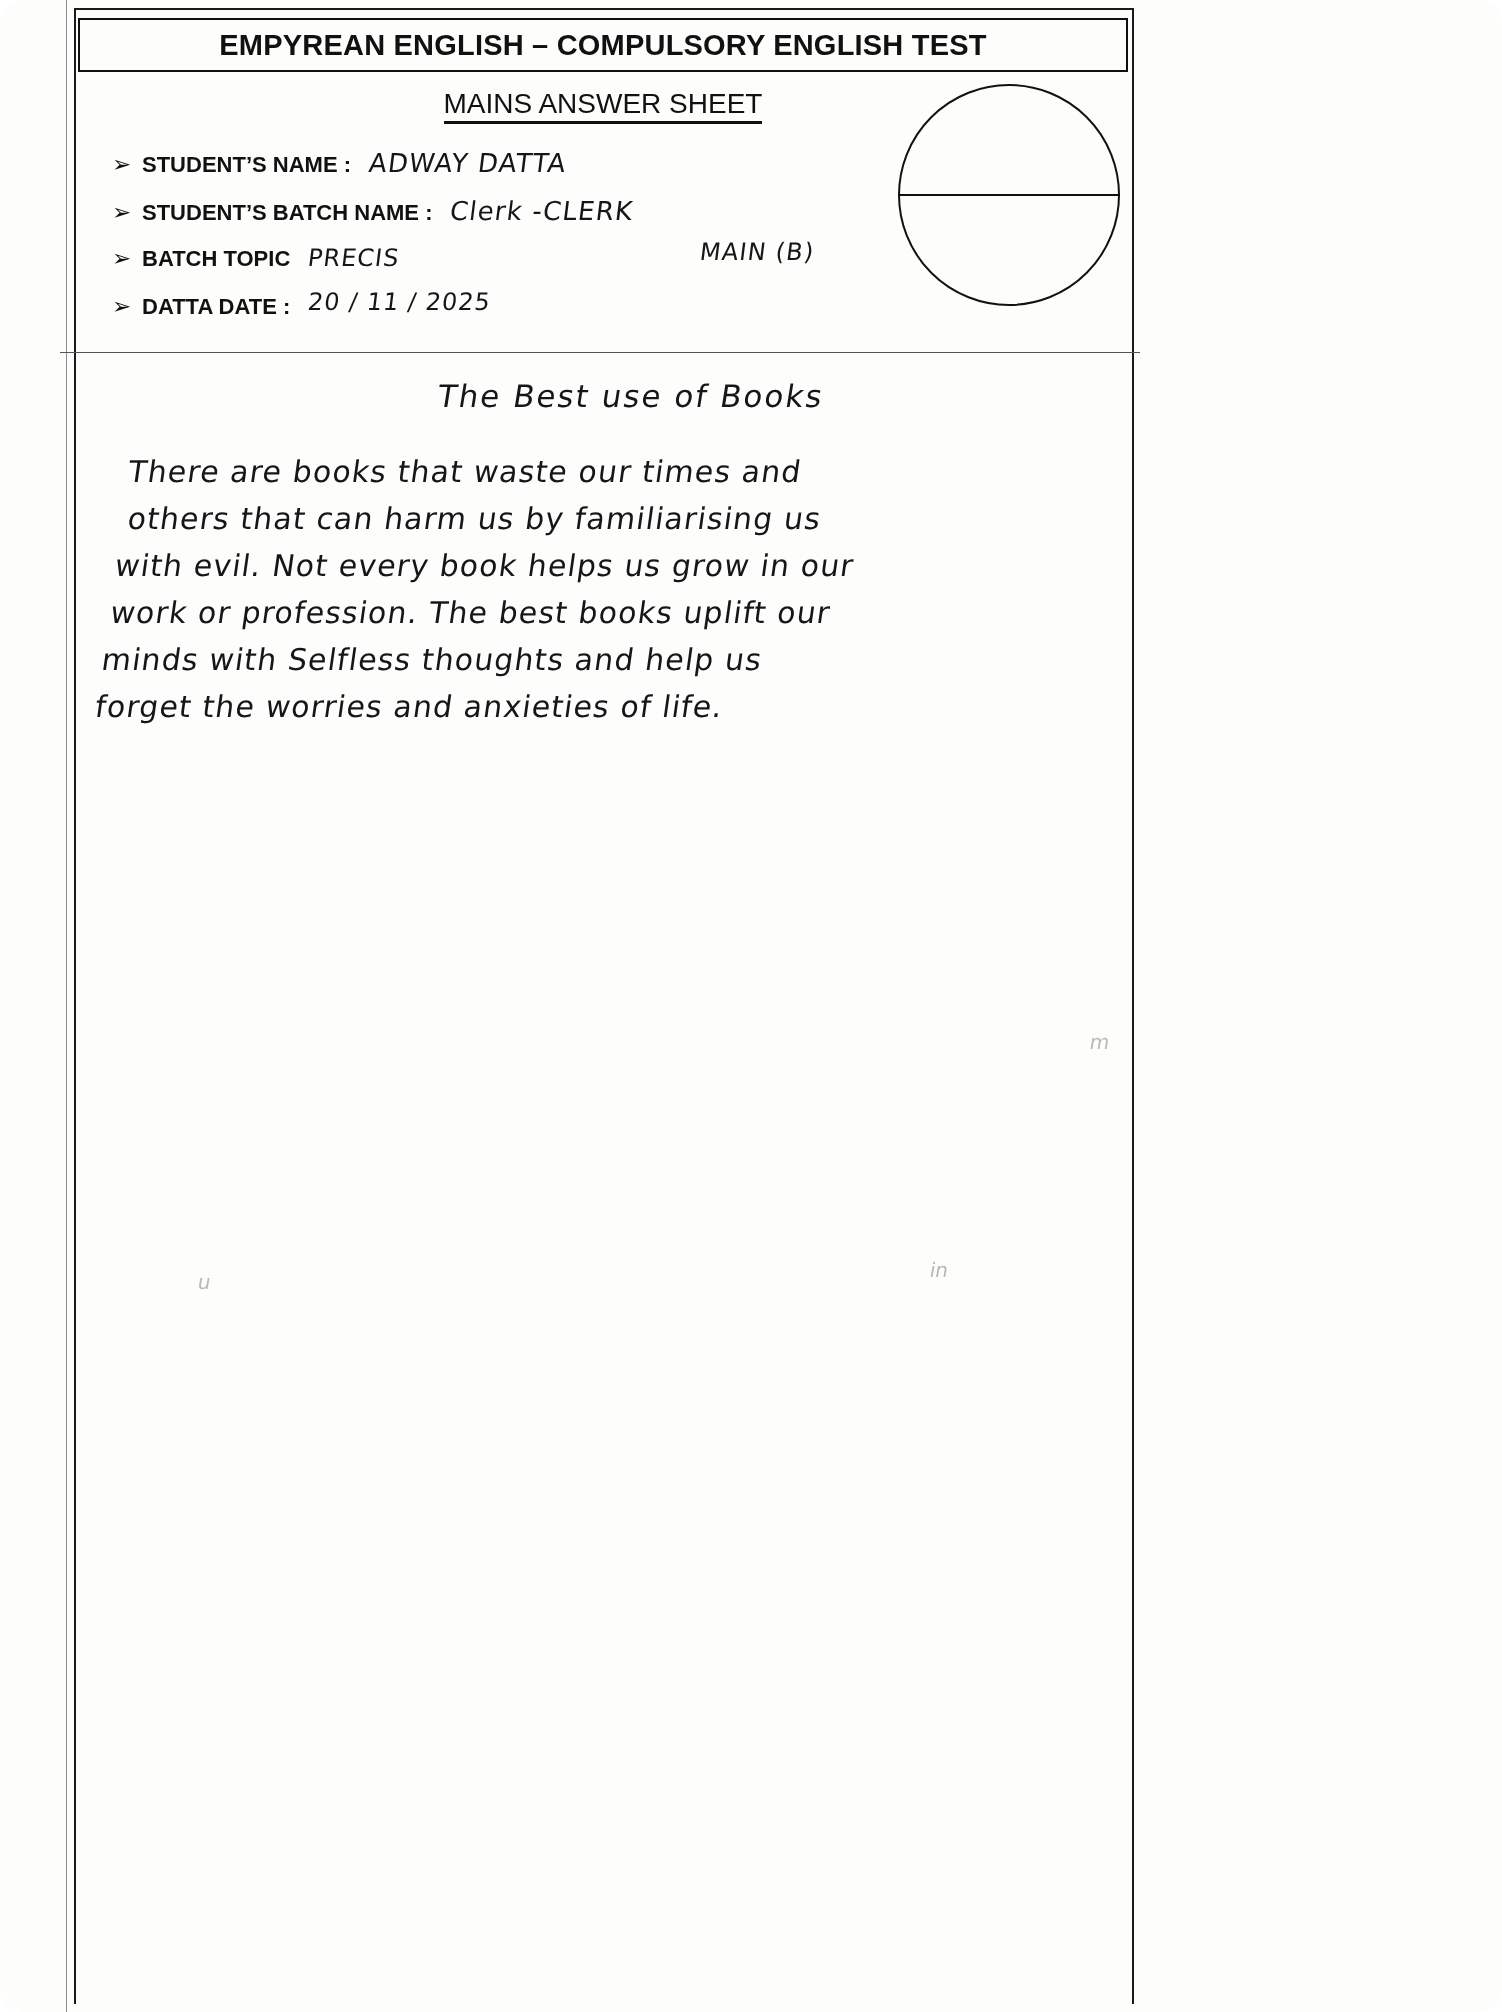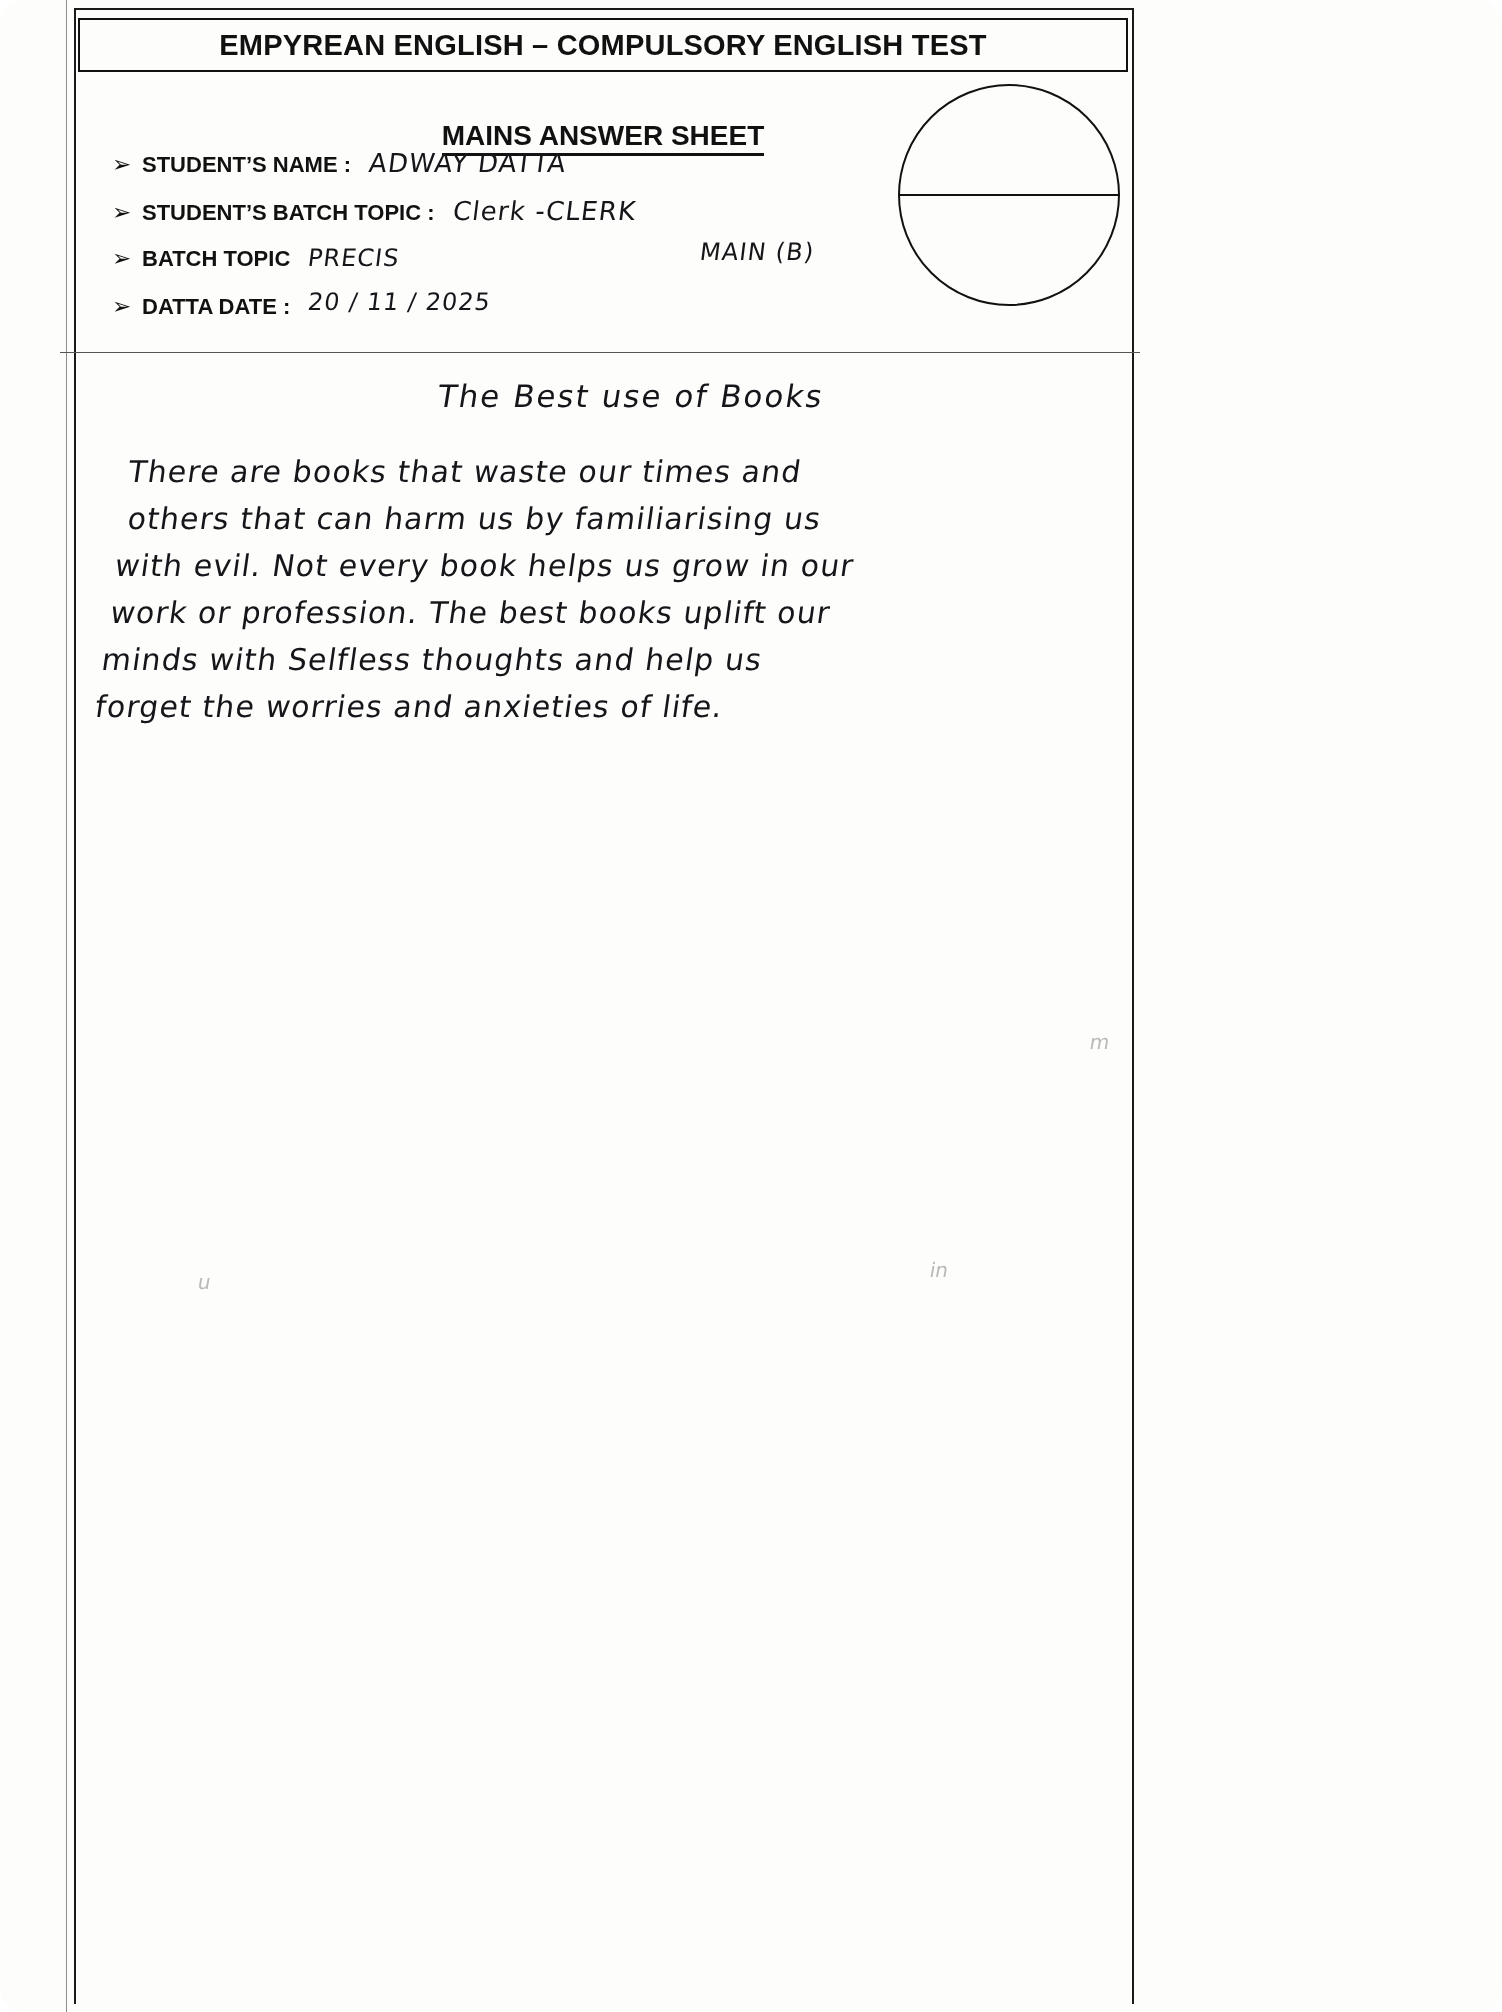--- a/index.html
+++ b/index.html
@@ -65,22 +65,21 @@
     white-space: nowrap;
   }
 
   .subtitle {
     position: absolute;
     left: 78px;
     top: 88px;
     width: 1050px;
     text-align: center;
     font-size: 28px;
-    font-weight: bold;
-    margin-top: 32px;
+    font-weight: normal;
   }
   .subtitle span {
     border-bottom: 3px solid #111;
     padding-bottom: 2px;
   }
 
   
   .fields {
     position: absolute;
     left: 112px;
@@ -225,21 +224,21 @@
   <div class="fields">
 
     <div class="field-row">
       <div class="bullet">➢</div>
       <div class="field-label">STUDENT’S NAME :</div>
       <div class="field-value">ADWAY  DATTA</div>
     </div>
 
     <div class="field-row">
       <div class="bullet">➢</div>
-      <div class="field-label">STUDENT’S BATCH TOPIC :</div>
+      <div class="field-label">STUDENT’S BATCH NAME :</div>
       <div class="field-value">Clerk -CLERK</div>
     </div>
 
     <div class="field-row">
       <div class="bullet">➢</div>
       <div class="field-label">BATCH TOPIC</div>
       <div class="field-value small">PRECIS</div>
     </div>
 
     <div class="field-row">

